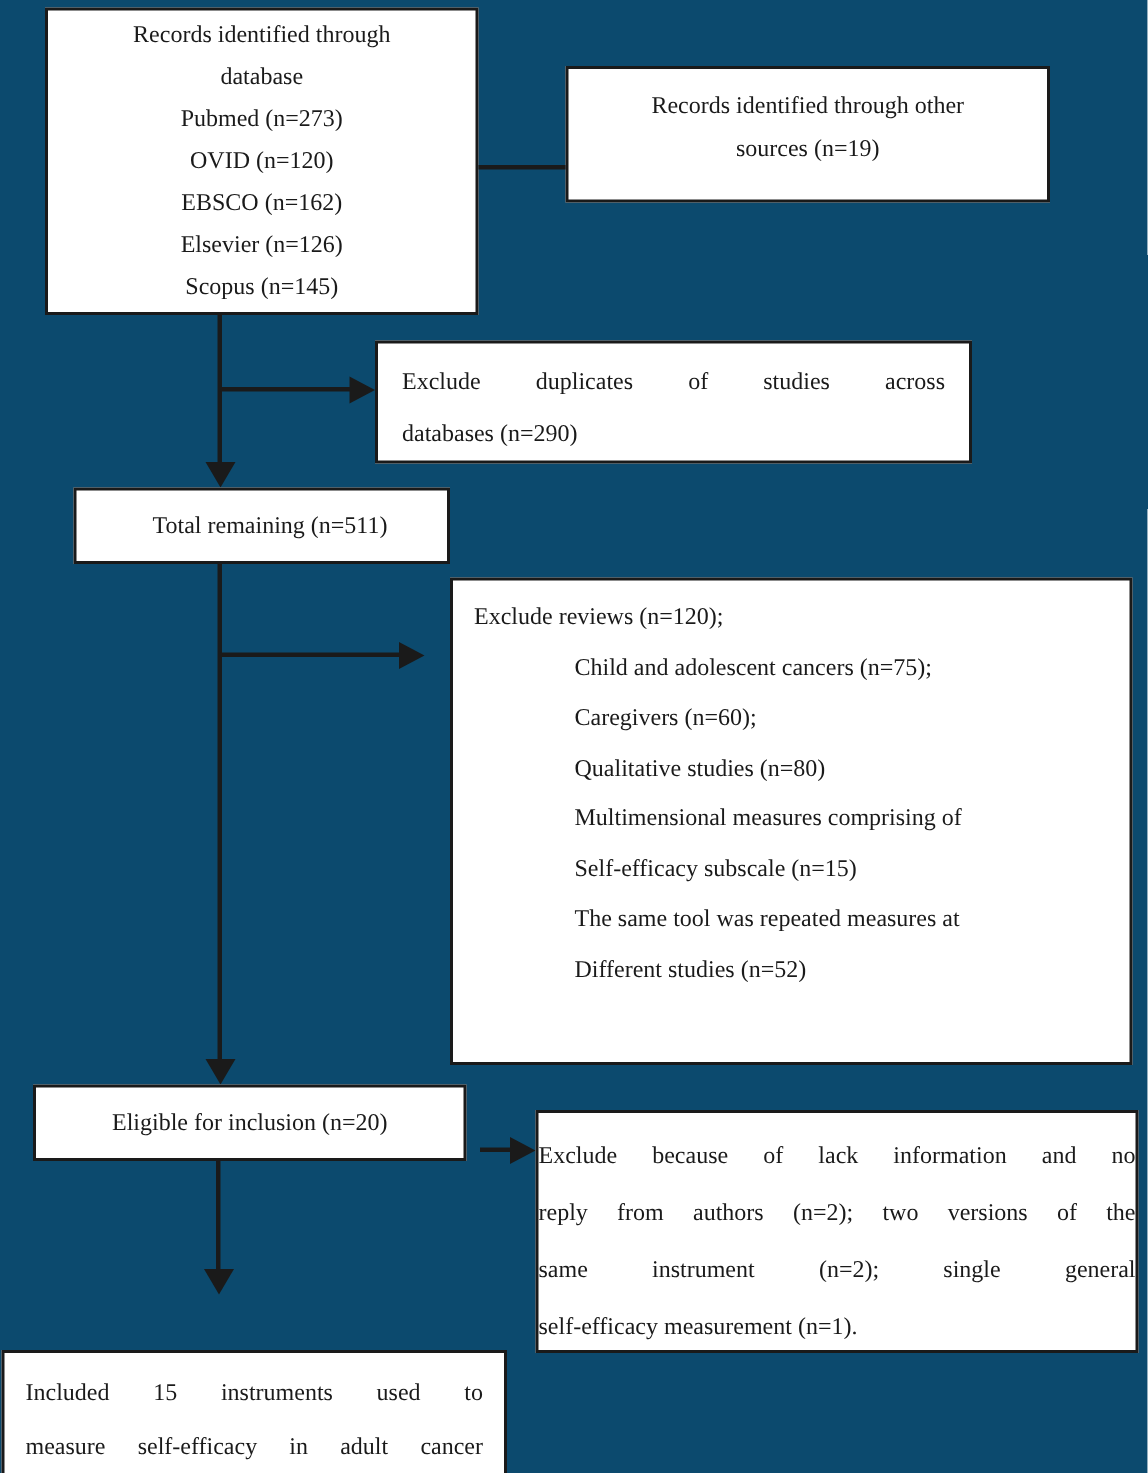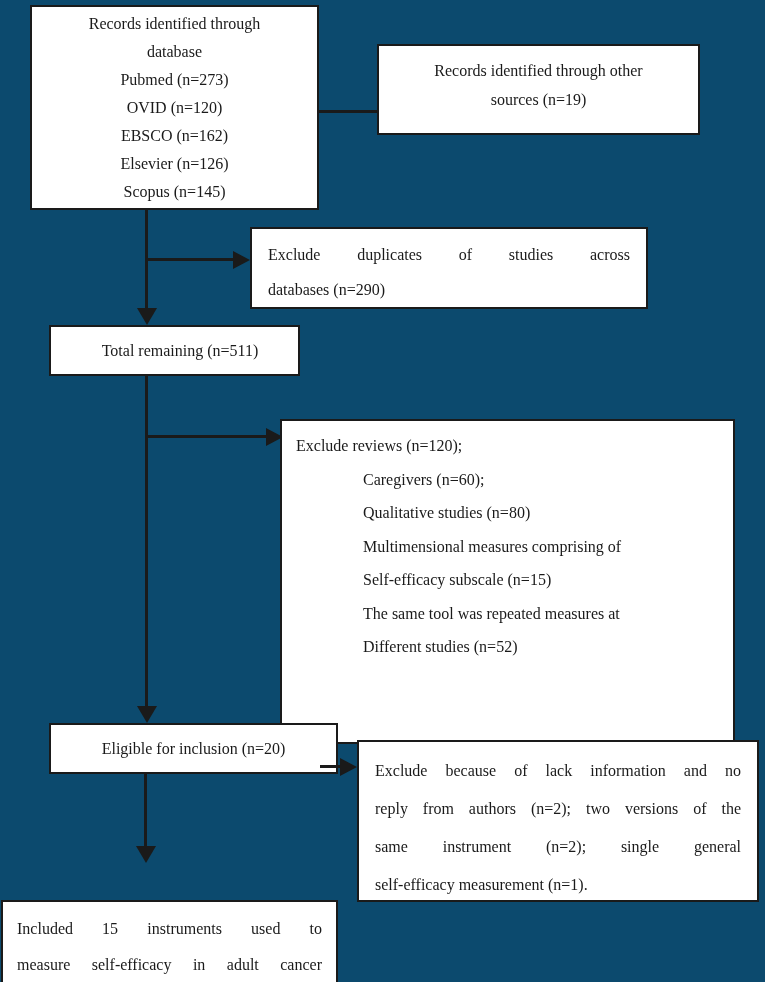--- a/index.html
+++ b/index.html
@@ -66,30 +66,30 @@
     padding-top: 10px; line-height: 29px;
   }
   #box-exclude-duplicates {
     left: 250px; top: 227px; width: 398px; height: 82px;
     padding: 8px 16px; line-height: 35px;
   }
   #box-total-remaining {
     left: 49px; top: 325px; width: 251px; height: 51px; padding-left: 11px;
   }
   #box-exclude-reasons {
-    left: 280px; top: 385px; width: 455px; height: 325px;
-    padding: 8px 14px; line-height: 33.5px; margin-top: 34px;
+    left: 300px; top: 385px; width: 455px; height: 325px;
+    padding: 8px 14px; line-height: 33.5px;
   }
   #box-exclude-reasons .indented { padding-left: 67px; }
   #box-eligible {
-    left: 49px; top: 723px; width: 289px; height: 51px;
+    left: 22px; top: 723px; width: 289px; height: 51px;
   }
   #box-exclude-final {
     left: 357px; top: 740px; width: 402px; height: 162px;
-    padding: 10px 16px; line-height: 38px;
+    padding: 10px 0; line-height: 38px;
   }
   #box-included {
     left: 1px; top: 900px; width: 337px; height: 114px;
     padding: 9px 14px; line-height: 36px;
   }
 </style>
 </head>
 <body>
 
 <div class="canvas">
@@ -128,20 +128,21 @@
 
   <div class="vline" style="left:145px; top:376px; height:330px;"></div>
   <div class="arrow-down" style="left:137px; top:706px;"></div>
 
   <div class="hline" style="left:147px; top:435px; width:120px;"></div>
   <div class="arrow-right" style="left:266px; top:428px;"></div>
 
   <div class="box" id="box-exclude-reasons">
     <div>Exclude reviews (n=120);</div>
     <div class="indented">
+        <div>Child and adolescent cancers (n=75);</div>
         <div>Caregivers (n=60);</div>
         <div>Qualitative studies (n=80)</div>
         <div>Multimensional measures comprising of</div>
         <div>Self-efficacy subscale (n=15)</div>
         <div>The same tool was repeated measures at</div>
         <div>Different studies (n=52)</div>
       </div>
   </div>
 
   <div class="box center-label" id="box-eligible">

